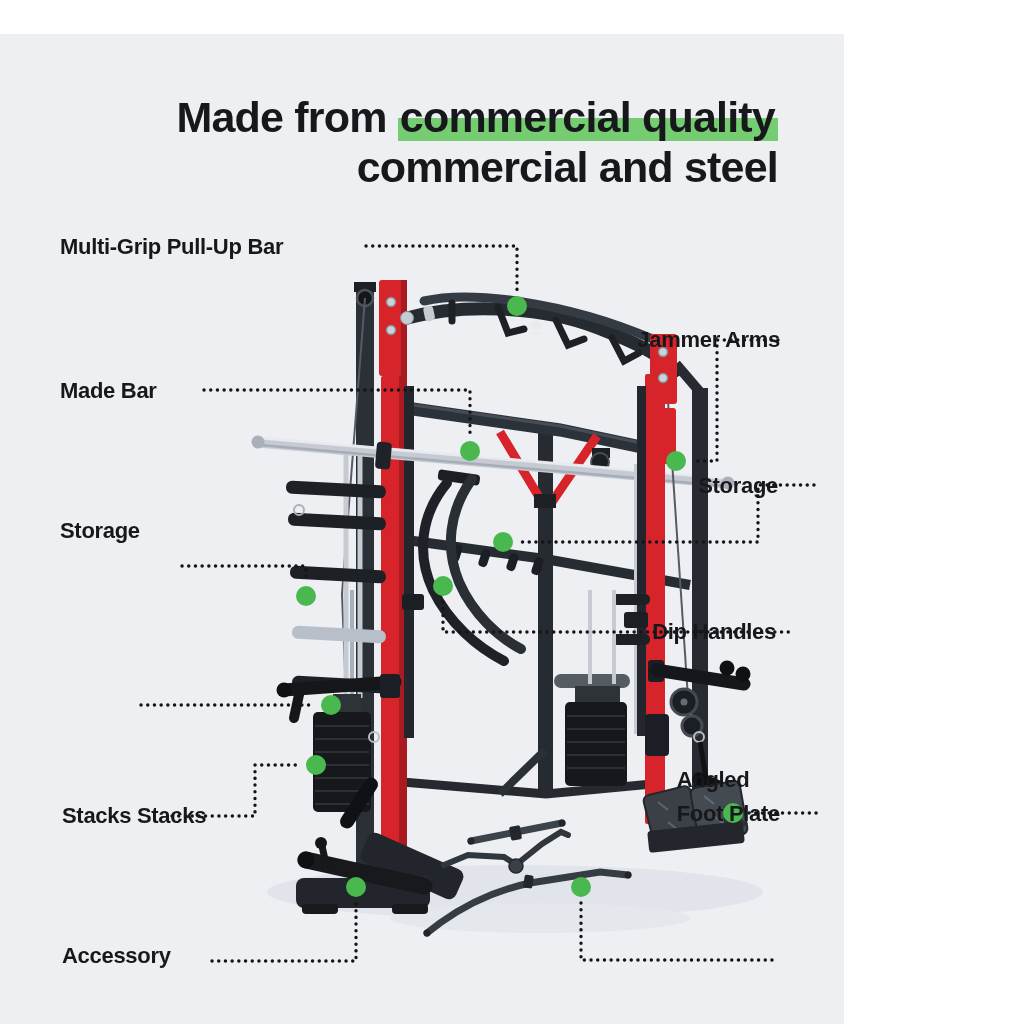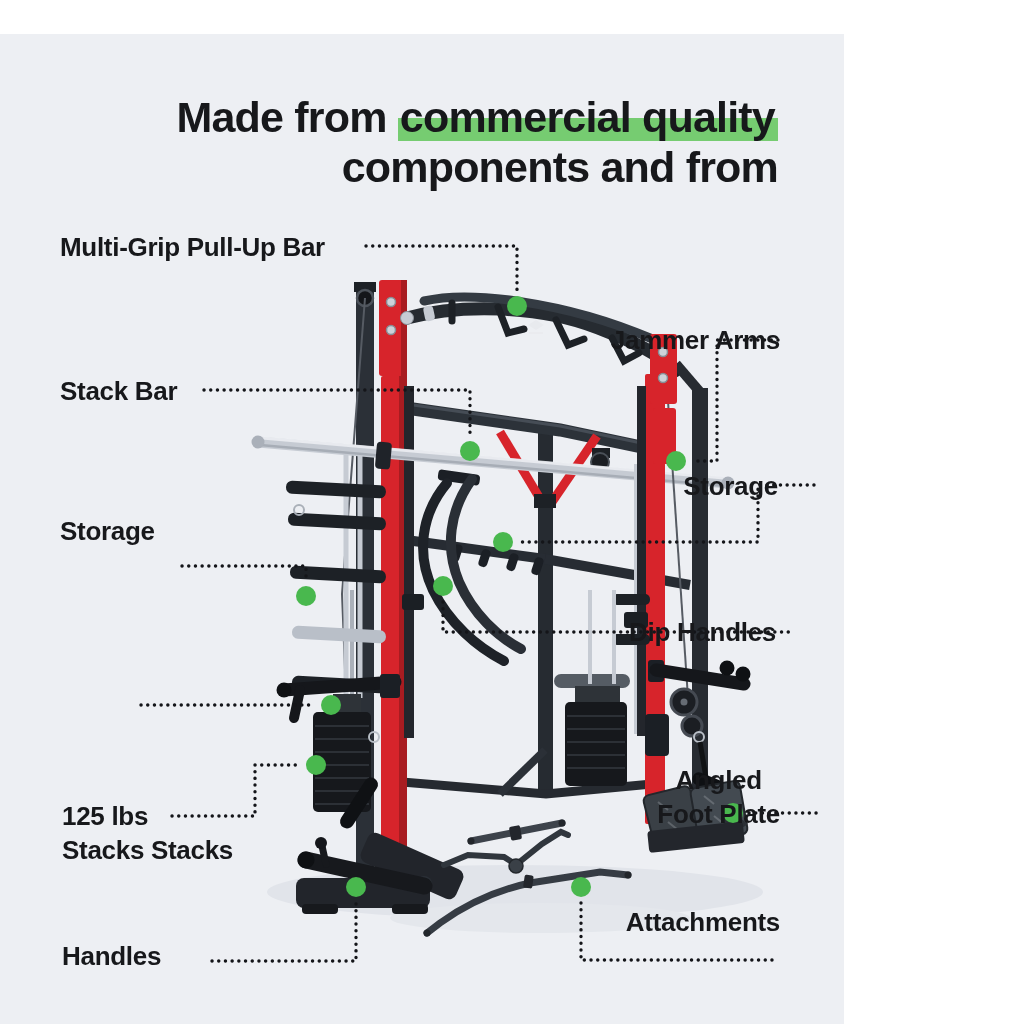--- a/index.html
+++ b/index.html
@@ -17,40 +17,40 @@
   .headline{
     position:absolute; top:58px; right:66px; text-align:right;
     font-size:43px; line-height:50px; font-weight:700; letter-spacing:-0.8px;
     white-space:nowrap;
   }
   .hl{
     background-image:linear-gradient(to bottom, transparent 52%, var(--highlight_green) 52%);
     padding:0 3px 0 2px;
   }
   .label{
-    position:absolute; font-size:26px; line-height:34px; font-weight:700;
+    position:absolute; font-size:22px; line-height:34px; font-weight:700;
     letter-spacing:-0.3px; white-space:nowrap;
   }
-  .label.right{text-align:center;}
+  .label.right{text-align:left;}
   .leader{
     fill:none; stroke:var(--line_dark); stroke-width:3.4;
     stroke-dasharray:0.1 6.6; stroke-linecap:round;
   }
   .dot{fill:var(--dot_green);}
   .red{fill:var(--machine_red);}
   .redstroke{stroke:var(--machine_red);}
 </style>
 </head>
 <body>
 
 <div class="canvas">
 
   <div class="headline">
     <div><span>Made from </span><span class="hl">commercial quality</span></div>
-    <div>components and from</div>
+    <div>commercial and steel</div>
   </div>
 
   <svg class="stage" width="1024" height="1024" viewBox="0 0 1024 1024">
 
     <g>
       <ellipse cx="515" cy="858" rx="248" ry="27" fill="#e1e4ea"></ellipse>
       <ellipse cx="540" cy="884" rx="150" ry="15" fill="#e4e7ec"></ellipse>
     </g>
 
     <g>
@@ -272,51 +272,49 @@
       <circle class="dot" cx="733" cy="779" r="10"></circle>
       <circle class="dot" cx="581" cy="853" r="10"></circle>
     </g>
   </svg>
 
   <div class="label left" style="left:60px; top:196px">
     <div>Multi-Grip Pull-Up Bar</div>
   </div>
 
   <div class="label left" style="left:60px; top:340px">
-    <div>Stack Bar</div>
+    <div>Made Bar</div>
   </div>
 
   <div class="label left" style="left:60px; top:480px">
     <div>Storage</div>
   </div>
 
 
   <div class="label left" style="left:62px; top:765px">
-    <div>125 lbs</div>
     <div>Stacks Stacks</div>
   </div>
 
   <div class="label left" style="left:62px; top:905px">
-    <div>Handles</div>
+    <div>Accessory</div>
   </div>
 
   <div class="label right" style="right:64px; top:289px">
     <div>Jammer Arms</div>
   </div>
 
   <div class="label right" style="right:66px; top:435px">
     <div>Storage</div>
   </div>
 
   <div class="label right" style="right:64px; top:729px">
     <div>Angled</div>
     <div>Foot Plate</div>
   </div>
 
   <div class="label right" style="right:68px; top:581px">
     <div>Dip Handles</div>
   </div>
 
   <div class="label right" style="right:64px; top:871px">
-    <div>Attachments</div>
   </div>
 
 </div>
 
 </body></html>

